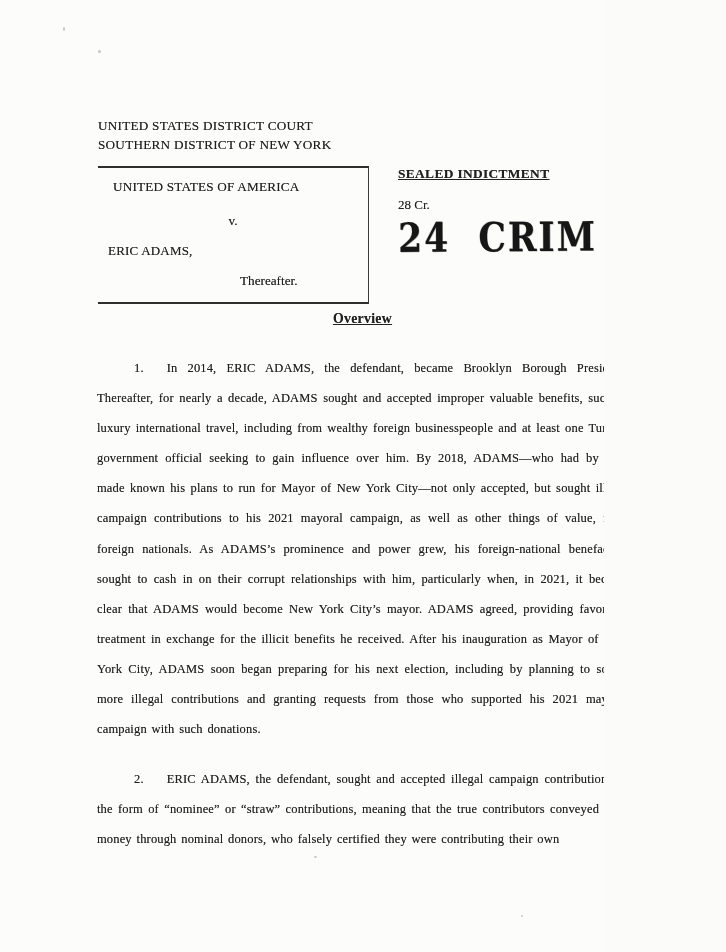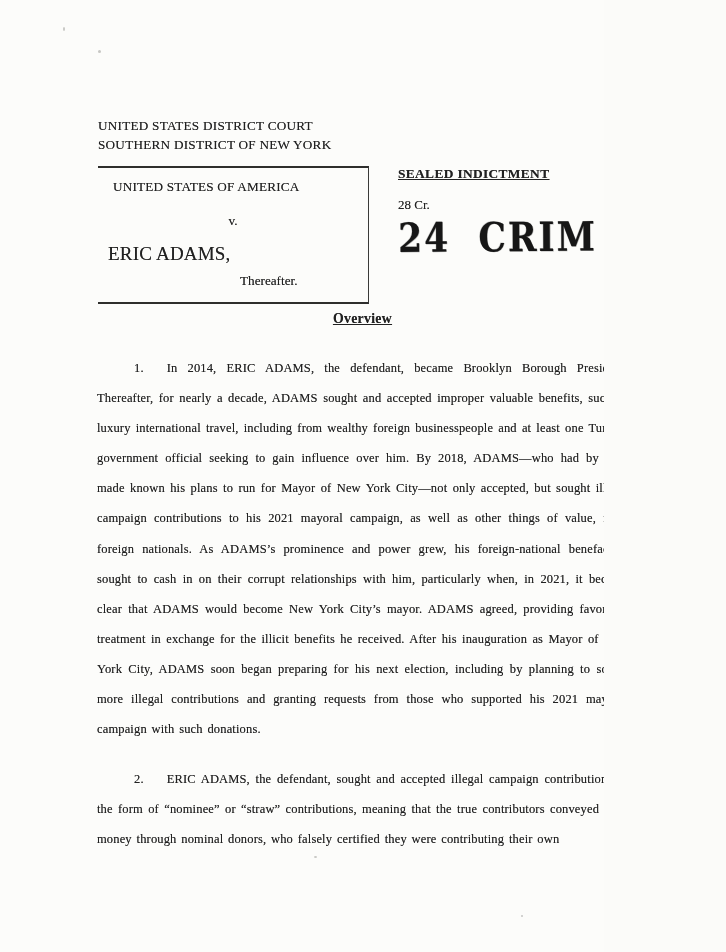--- a/index.html
+++ b/index.html
@@ -37,21 +37,21 @@
     position: absolute;
     left: 98px; top: 155px;
     width: 271px; height: 138px;
     border-top: 2.5px solid #2e2e2c;
     border-right: 1.5px solid #3a3a38;
     border-bottom: 2.5px solid #2e2e2c;
     margin-top: 11px;
   }
   .caption-box .plaintiff  { position: absolute; left: 15px;  top: 11px;  font-size: 13.2px; letter-spacing: .2px; white-space: nowrap; }
   .caption-box .versus     { position: absolute; left: 0; right: 0; top: 45px; text-align: center; font-size: 13.2px; }
-  .caption-box .defendant  { position: absolute; left: 10px;  top: 75px;  font-size: 19px; letter-spacing: .2px; white-space: nowrap; }
+  .caption-box .defendant  { position: absolute; left: 10px;  top: 75px;  font-size: 13px; letter-spacing: .2px; white-space: nowrap; }
   .caption-box .def-label  { position: absolute; left: 142px; top: 105px; font-size: 13.2px; }
 
   .right-col { position: absolute; left: 398px; top: 166px; }
   .sealed-title {
     font-size: 13.4px; font-weight: bold;
     text-decoration: underline;
     letter-spacing: .35px; white-space: nowrap;
   }
   .case-no { margin-top: 15px; font-size: 13px; }
   .stamp {

